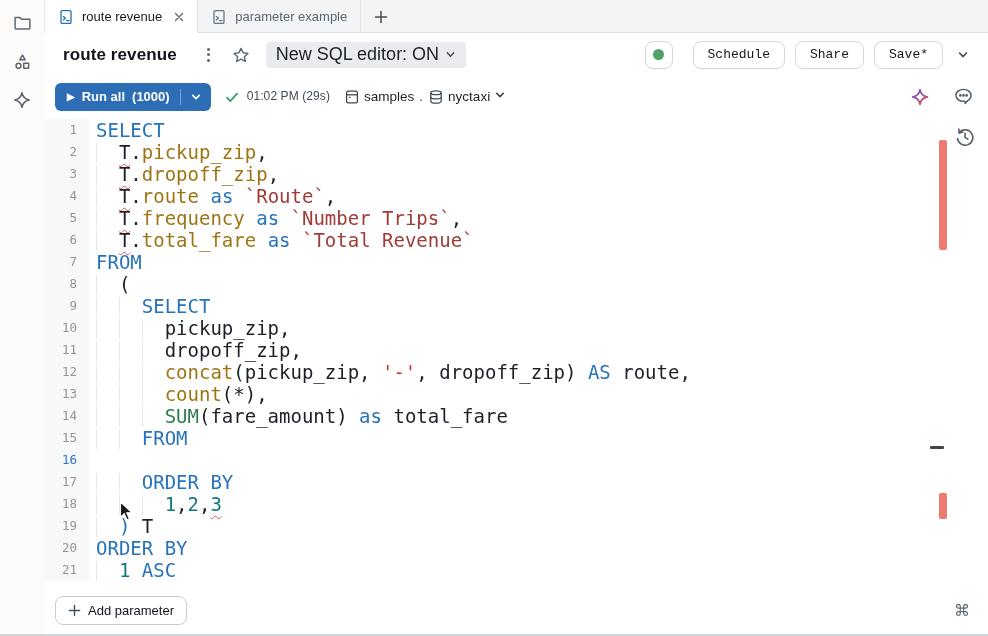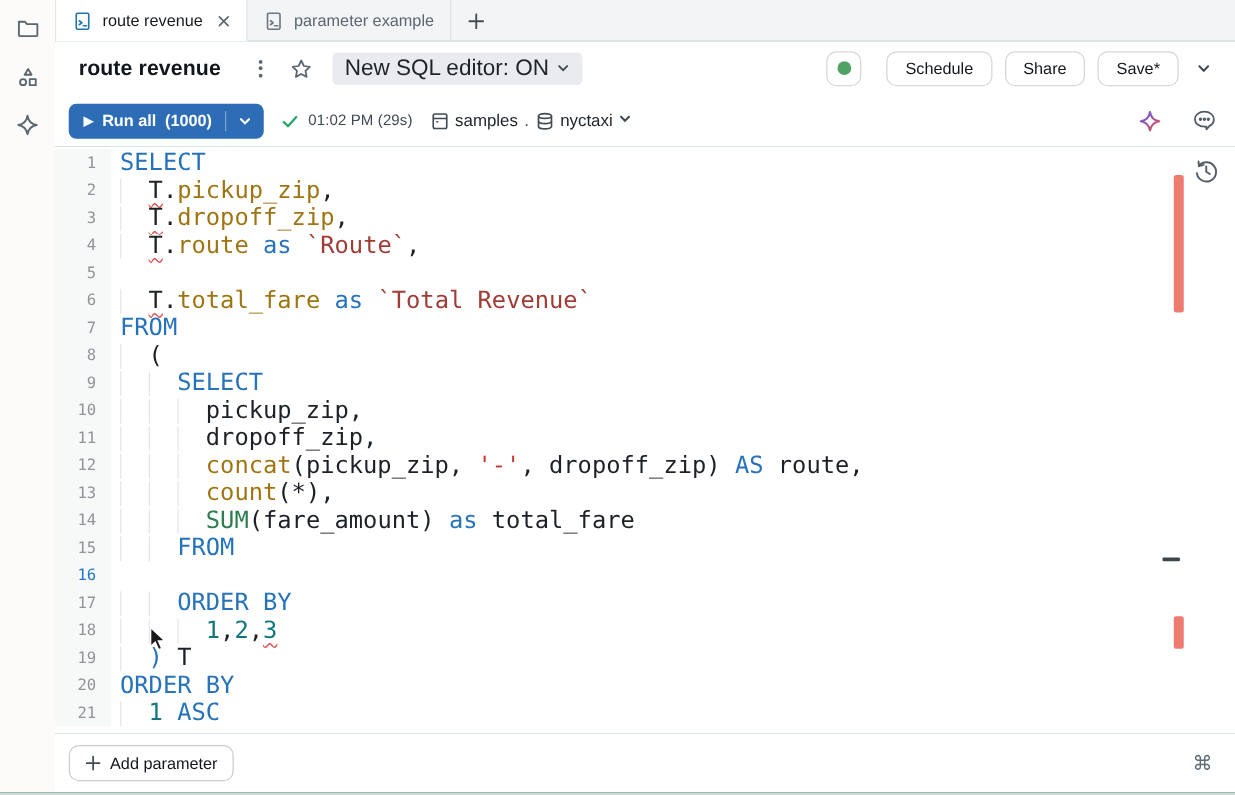--- a/index.html
+++ b/index.html
@@ -1,18 +1,18 @@
 <!DOCTYPE html>
 <html><head>
 <meta charset="utf-8">
 <style>
   * { margin:0; padding:0; box-sizing:border-box; }
   html,body { background:#e9e9e9; }
   .app {
-    position:relative; width:988px; height:636px; background:#15803d;
+    position:relative; width:988px; height:636px; background:#7f1d1d;
     font-family:"Liberation Sans", sans-serif; color:#1c2329; overflow:hidden;
     border-bottom:2px solid #d2d5d7;
   }
   
   .rail { position:absolute; left:0; top:0; bottom:0; width:44px; background:#fcfbfa; display:flex; flex-direction:column; align-items:center; padding-top:11px; gap:17px; }
   .rail .ric { width:22px; height:22px; display:flex; align-items:center; justify-content:center; cursor:pointer; }
   
   .main { position:absolute; left:44px; top:0; right:0; bottom:0; display:flex; flex-direction:column; }
   
   .tabbar { height:33px; background:#f3f4f6; border-bottom:1px solid #dfe2e4; border-left:1px solid #e4e6e8; display:flex; align-items:flex-start; }
@@ -21,21 +21,21 @@
   .tab .close { margin-left:4px; display:flex; }
   .newtab { width:40px; height:33px; display:flex; align-items:center; justify-content:center; cursor:pointer; }
   
   .header { height:43px; display:flex; align-items:center; padding:0 14px 0 19px; background:#fff; }
   .title { font-size:17px; font-weight:700; color:#11161c; letter-spacing:.1px; }
   .kebab { margin-left:24px; display:flex; flex-direction:column; gap:2.5px; padding:4px 6px; cursor:pointer; }
   .kebab i { width:3px; height:3px; border-radius:50%; background:#5a6570; }
   .staricon { margin-left:16px; cursor:pointer; display:flex; }
   .chip { margin-left:16px; background:#e9ebee; border-radius:4px; height:26px; display:flex; align-items:center; gap:6px; padding:0 10px; font-size:18px; color:#1c2329; cursor:pointer; }
   .hspacer { flex:1; }
-  .hbtn { height:28px; border:1px solid #d3d7da; border-radius:8px; background:#fff; display:flex; align-items:center; justify-content:center; font-size:13px; color:#11161c; padding:0 14px; cursor:pointer; font-family:Liberation Sans, sans-serif; }
+  .hbtn { height:28px; border:1px solid #d3d7da; border-radius:8px; background:#fff; display:flex; align-items:center; justify-content:center; font-size:13px; color:#11161c; padding:0 14px; cursor:pointer; font-family:Liberation Mono, monospace; }
   .hbtn + .hbtn { margin-left:10px; }
   .envbtn { width:28px; padding:0; margin-right:10px; }
   .dot { width:11px; height:11px; border-radius:50%; background:#4fa263; }
   .hcaret { margin-left:9px; cursor:pointer; display:flex; padding:4px; }
   
   .toolbar { height:41px; display:flex; align-items:center; padding:0 14px 0 11px; background:#fff; }
   .runbtn { height:28px; background:#2d6db5; border:none; border-radius:6px; color:#fff; display:flex; align-items:center; font-size:13px; font-weight:600; cursor:pointer; font-family:inherit; padding:0; }
   .runmain { display:flex; align-items:center; gap:7px; padding:0 10px 0 12px; }
   .runmain .play { font-size:10px; }
   .rundiv { width:1px; height:16px; background:rgba(255,255,255,.38); }
@@ -228,21 +228,21 @@
           </svg>
       </span>
     </div>
 
     <div class="editor">
       <div>
           <div class="cl"><span class="ln">1</span><span class="lc"><span class="tk-k">SELECT</span></span></div>
           <div class="cl"><span class="ln">2</span><span class="lc"><span class="g"></span><span class="tk-e">T</span><span class="tk-p">.</span><span class="tk-i">pickup_zip</span><span class="tk-p">,</span></span></div>
           <div class="cl"><span class="ln">3</span><span class="lc"><span class="g"></span><span class="tk-e">T</span><span class="tk-p">.</span><span class="tk-i">dropoff_zip</span><span class="tk-p">,</span></span></div>
           <div class="cl"><span class="ln">4</span><span class="lc"><span class="g"></span><span class="tk-e">T</span><span class="tk-p">.</span><span class="tk-i">route</span><span class="tk-p"> </span><span class="tk-k">as</span><span class="tk-p"> </span><span class="tk-b">`Route`</span><span class="tk-p">,</span></span></div>
-          <div class="cl"><span class="ln">5</span></div>
+          <div class="cl"><span class="ln">5</span><span class="lc"><span class="g"></span><span class="tk-e">T</span><span class="tk-p">.</span><span class="tk-i">frequency</span><span class="tk-p"> </span><span class="tk-k">as</span><span class="tk-p"> </span><span class="tk-b">`Number Trips`</span><span class="tk-p">,</span></span></div>
           <div class="cl"><span class="ln">6</span><span class="lc"><span class="g"></span><span class="tk-e">T</span><span class="tk-p">.</span><span class="tk-i">total_fare</span><span class="tk-p"> </span><span class="tk-k">as</span><span class="tk-p"> </span><span class="tk-b">`Total Revenue`</span></span></div>
           <div class="cl"><span class="ln">7</span><span class="lc"><span class="tk-k">FROM</span></span></div>
           <div class="cl"><span class="ln">8</span><span class="lc"><span class="g"></span><span class="tk-p">(</span></span></div>
           <div class="cl"><span class="ln">9</span><span class="lc"><span class="g"></span><span class="g"></span><span class="tk-k">SELECT</span></span></div>
           <div class="cl"><span class="ln">10</span><span class="lc"><span class="g"></span><span class="g"></span><span class="g"></span><span class="tk-p">pickup_zip,</span></span></div>
           <div class="cl"><span class="ln">11</span><span class="lc"><span class="g"></span><span class="g"></span><span class="g"></span><span class="tk-p">dropoff_zip,</span></span></div>
           <div class="cl"><span class="ln">12</span><span class="lc"><span class="g"></span><span class="g"></span><span class="g"></span><span class="tk-i">concat</span><span class="tk-p">(pickup_zip, </span><span class="tk-s">'-'</span><span class="tk-p">, dropoff_zip) </span><span class="tk-k">AS</span><span class="tk-p"> route,</span></span></div>
           <div class="cl"><span class="ln">13</span><span class="lc"><span class="g"></span><span class="g"></span><span class="g"></span><span class="tk-i">count</span><span class="tk-p">(*),</span></span></div>
           <div class="cl"><span class="ln">14</span><span class="lc"><span class="g"></span><span class="g"></span><span class="g"></span><span class="tk-f">SUM</span><span class="tk-p">(fare_amount) </span><span class="tk-k">as</span><span class="tk-p"> total_fare</span></span></div>
           <div class="cl"><span class="ln">15</span><span class="lc"><span class="g"></span><span class="g"></span><span class="tk-k">FROM</span></span></div>

